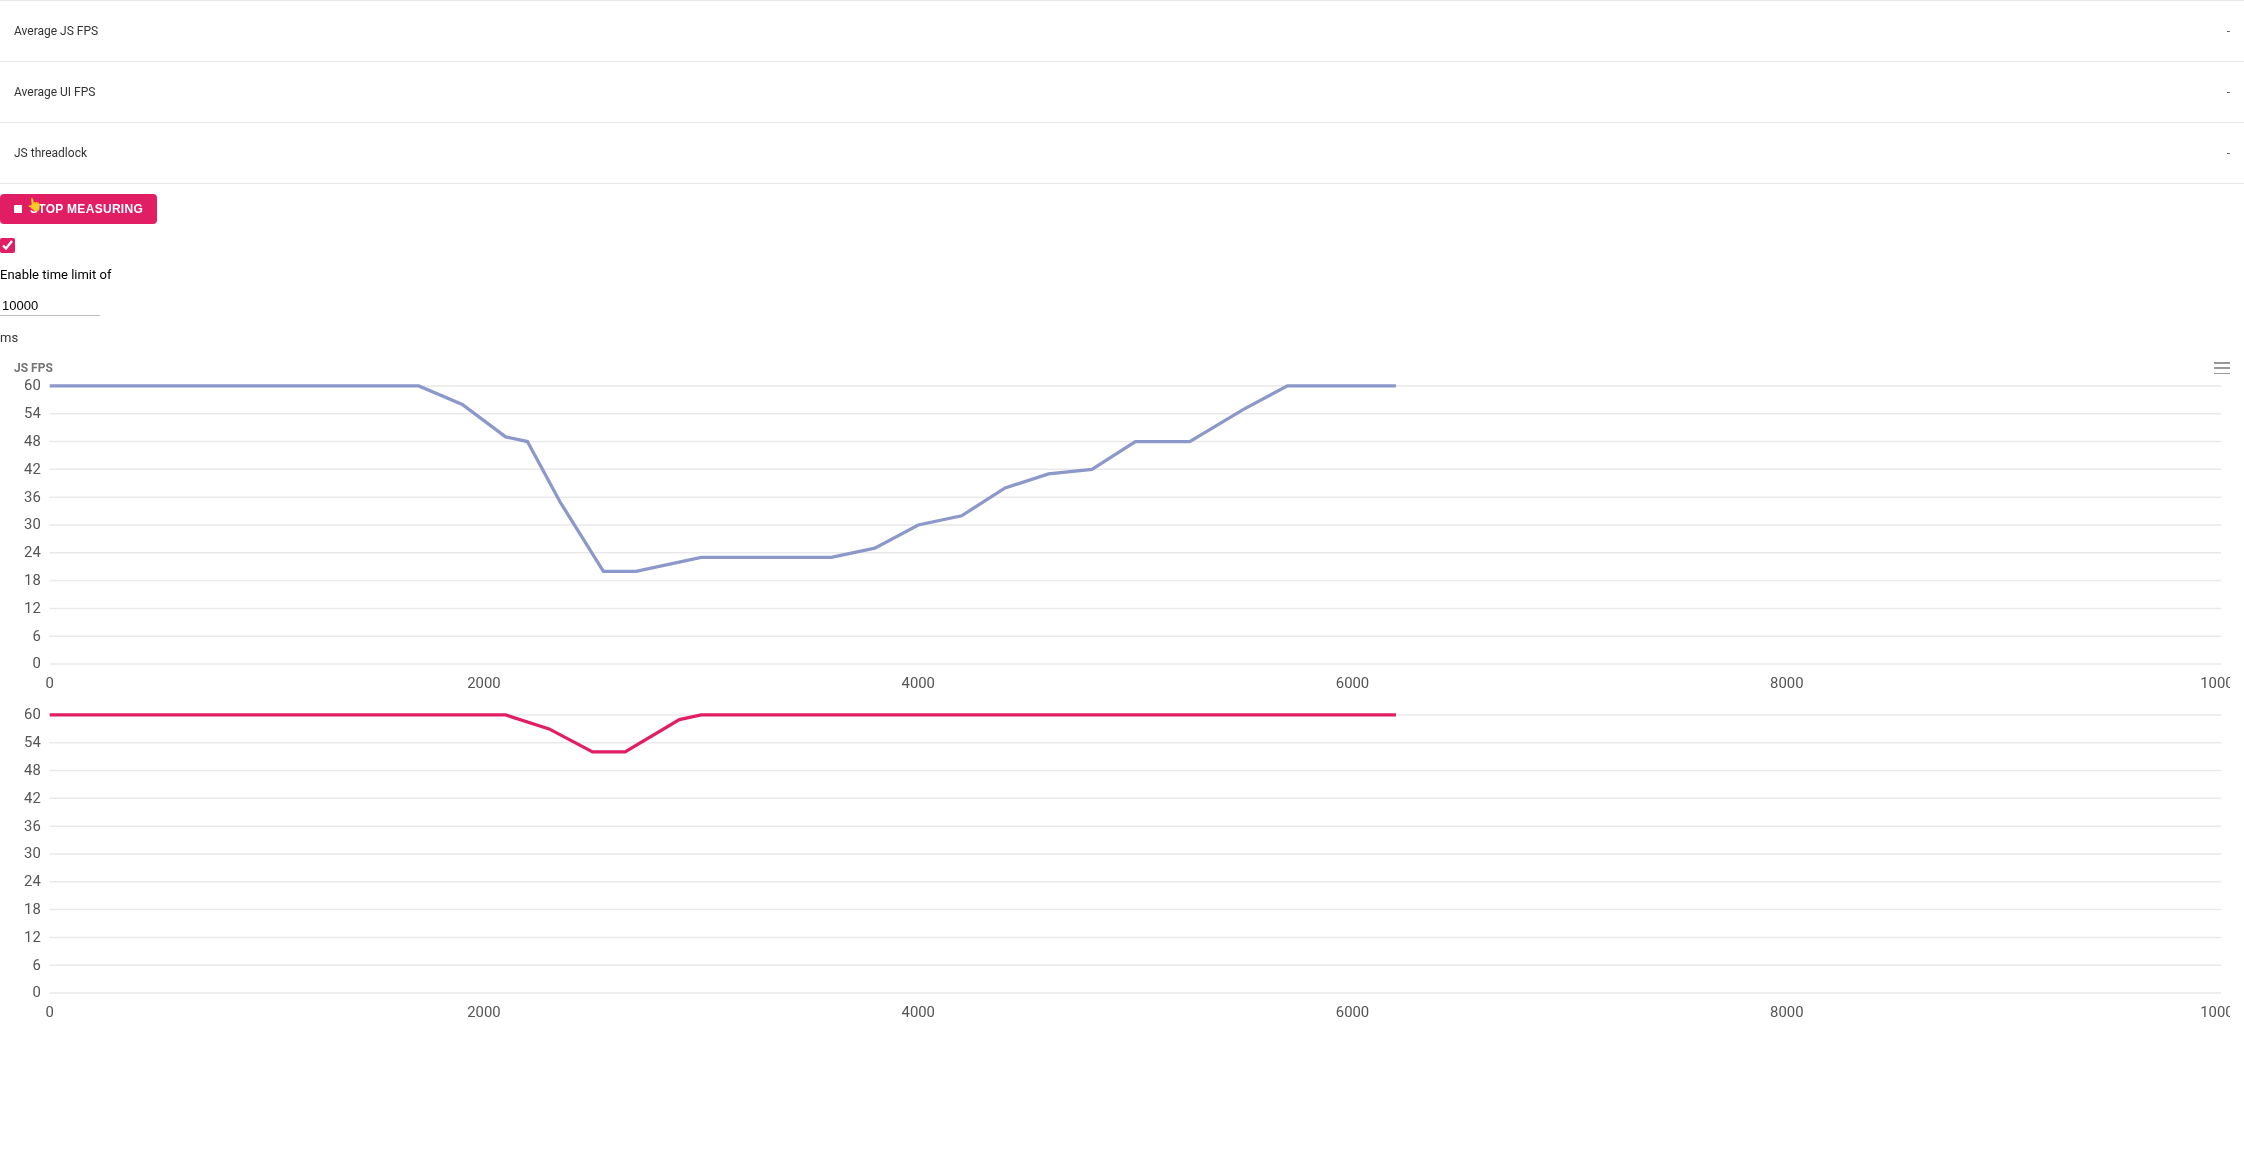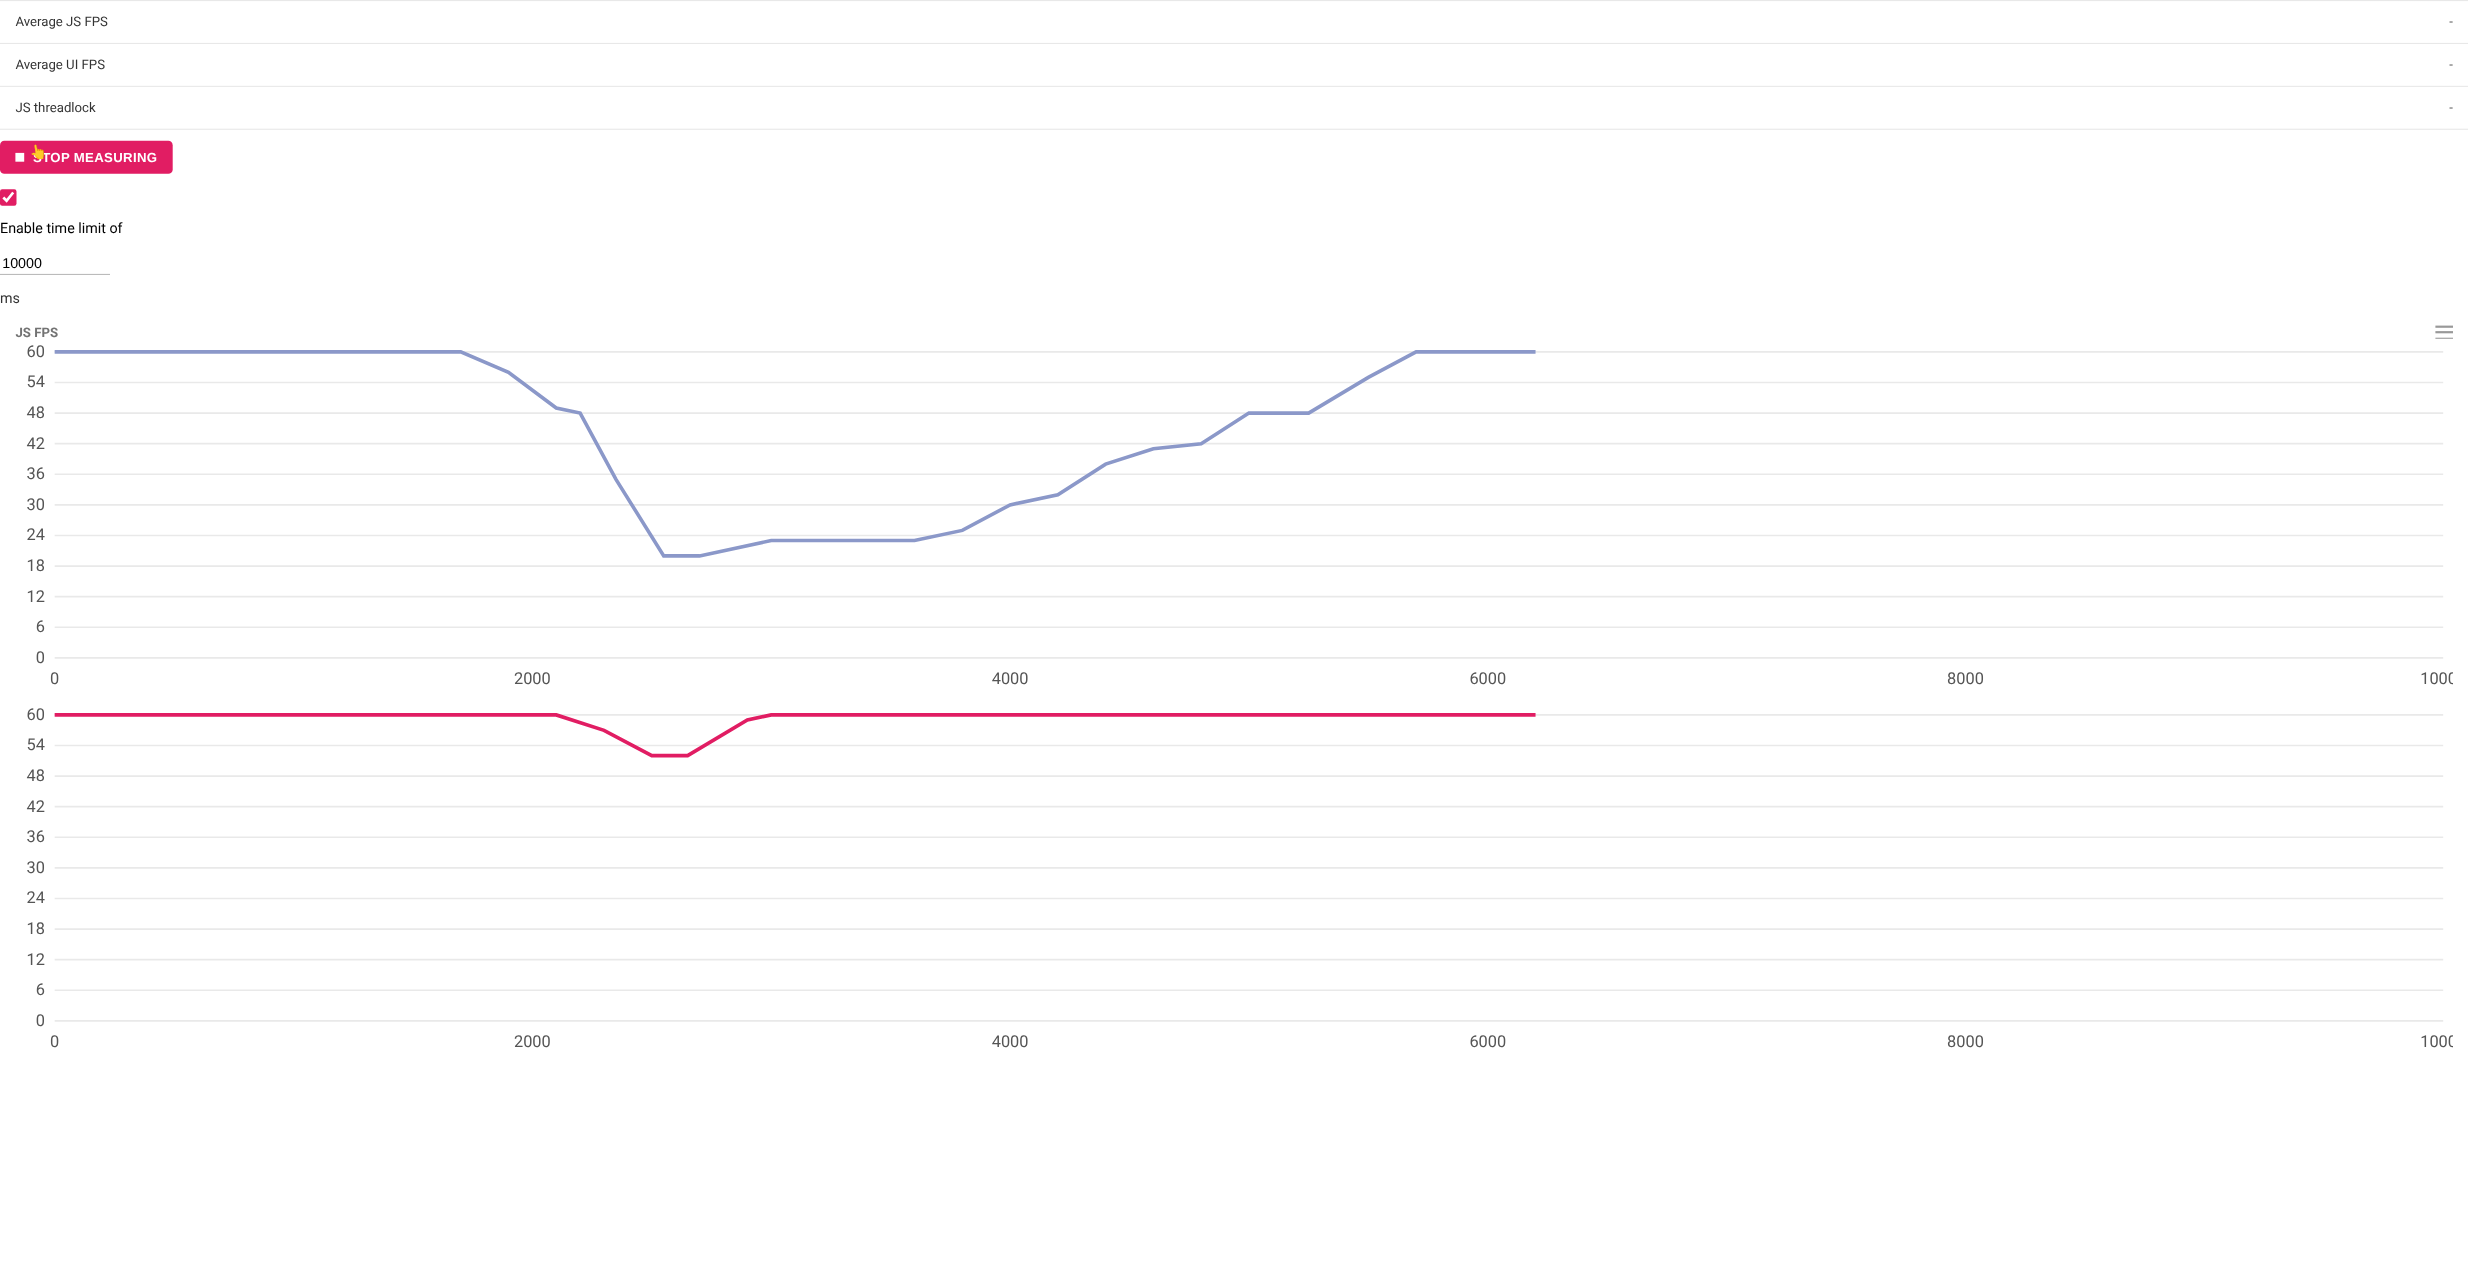--- a/index.html
+++ b/index.html
@@ -14,21 +14,21 @@
   text-align: center;
   font-size: 38px;
   font-weight: 600;
   padding: 3px 0 45px 0;
   color: #222;
 }
 .stats-row {
   display: flex;
   justify-content: space-between;
   align-items: center;
-  padding: 12px 14px;
+  padding: 23px 14px;
   border-bottom: 1px solid #e8e8e8;
   font-size: 12px;
   color: #333;
   text-align: right;
 }
 .stats-row:first-of-type { border-top: 1px solid #e8e8e8; }
 .stats-value { color: #555; }
 .controls {
   display: flex;
   align-items: flex-start;

